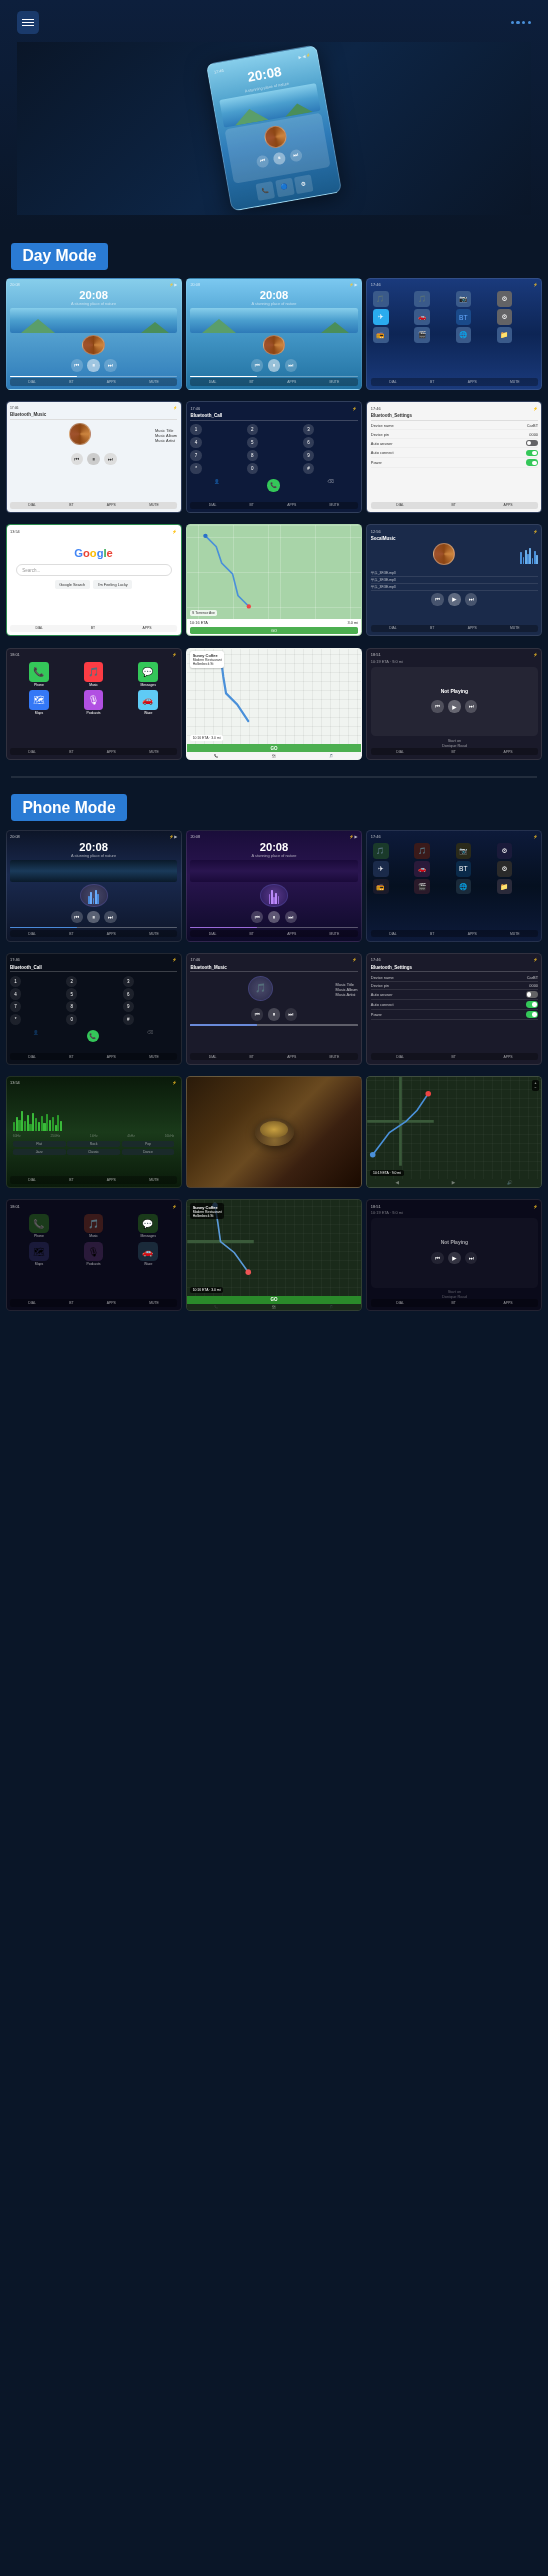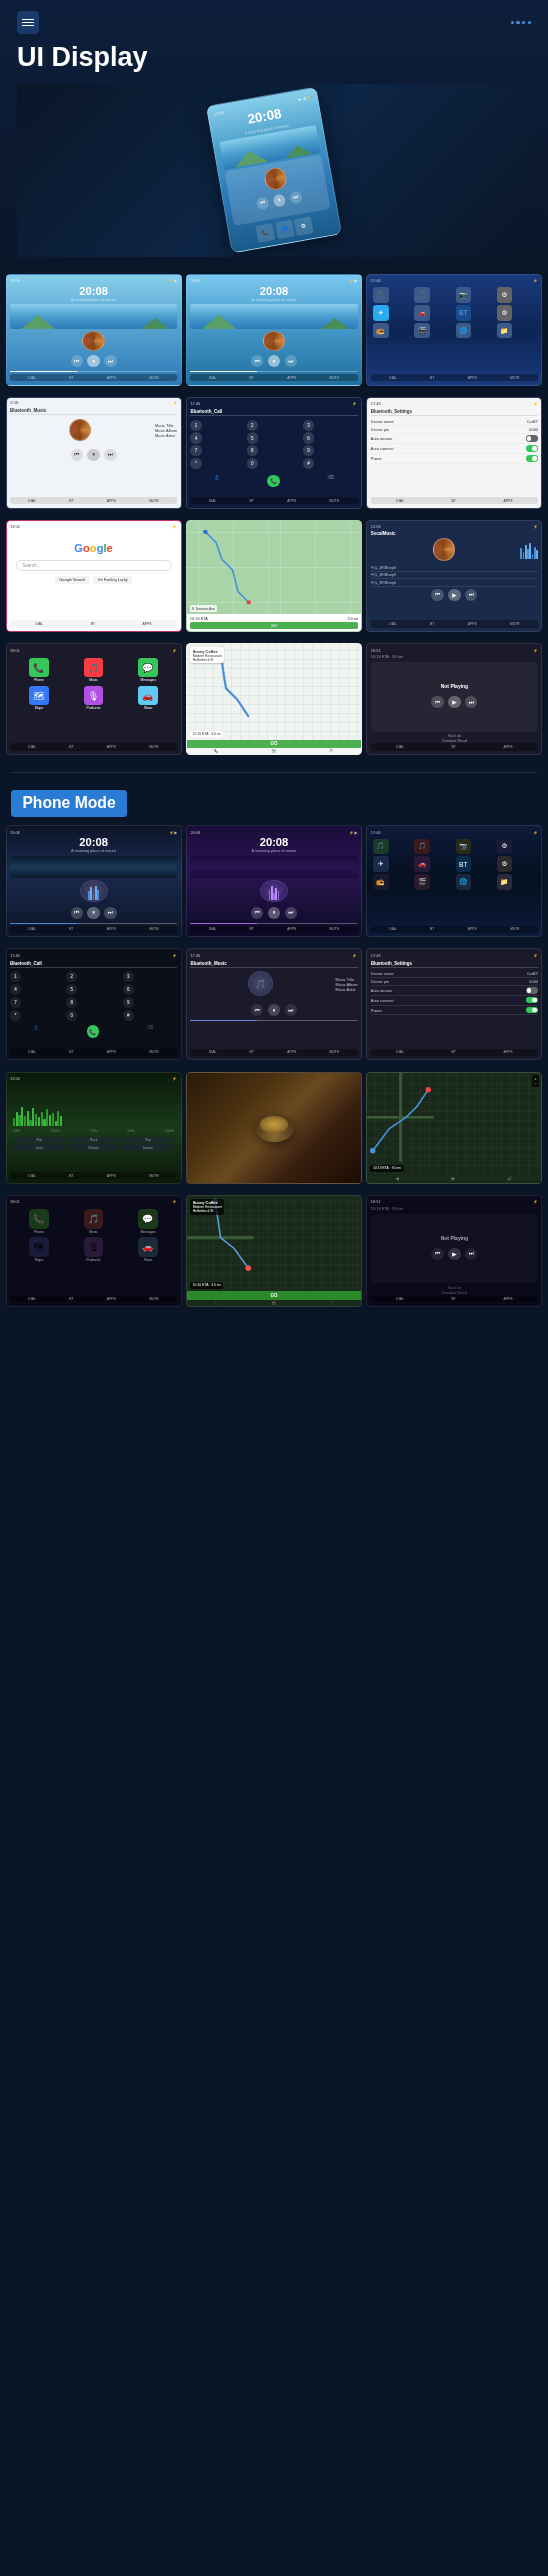--- a/index.html
+++ b/index.html
@@ -124,21 +124,21 @@
     }
     .ss-bt-call {
       background: #1a2a4a;
       height: 112px;
     }
     .ss-bt-settings {
       background: #1a2a4a;
       height: 112px;
     }
     .ss-google {
-      background: #be185d;
+      background: #15803d;
       height: 112px;
     }
     .ss-map {
       background: #a8d4a8;
       height: 112px;
     }
     .ss-local-music {
       background: #1a2a4a;
       height: 112px;
     }
@@ -347,21 +347,20 @@
         </div>
       </div>
       <div class="nav-dots">
         <div class="nav-dot"></div>
         <div class="nav-dot"></div>
         <div class="nav-dot"></div>
         <div class="nav-dot"></div>
       </div>
     </div>
 
-    <h1 class="page-title">UI Display</h1>
 
     <div class="hero-area">
       <div class="hero-device">
         <div class="ss-statusbar">
           <span>17:46</span>
           <span>▶ ◀ ⚡</span>
         </div>
         <div class="hero-time">20:08</div>
         <div class="ss-subtitle">A stunning place of nature</div>
         <div class="ss-mountain-bg"></div>
@@ -379,20 +378,23 @@
         <div style="margin-top:3.4px; display:flex; gap:2.2px; justify-content:center">
           <div style="width:17px;height:17px;background:rgba(255,255,255,0.15);border-radius:2.2px;display:flex;align-items:center;justify-content:center;font-size:5.6px;color:white">📞</div>
           <div style="width:17px;height:17px;background:rgba(255,255,255,0.15);border-radius:2.2px;display:flex;align-items:center;justify-content:center;font-size:5.6px;color:white">🔵</div>
           <div style="width:17px;height:17px;background:rgba(255,255,255,0.15);border-radius:2.2px;display:flex;align-items:center;justify-content:center;font-size:5.6px;color:white">⚙</div>
         </div>
       </div>
     </div>
   </div>
 
   <div class="main-content">
+    <div>
+      <span class="section-label day-mode-label">Day Mode</span>
+    </div>
 
     <div class="screenshots-grid">
 
       <div class="screenshot ss-music-day">
         <div class="ss-inner">
           <div class="ss-statusbar">
               <span>20:08</span>
               <span>⚡▶</span>
             </div>
           <div class="ss-time-big">20:08</div>

